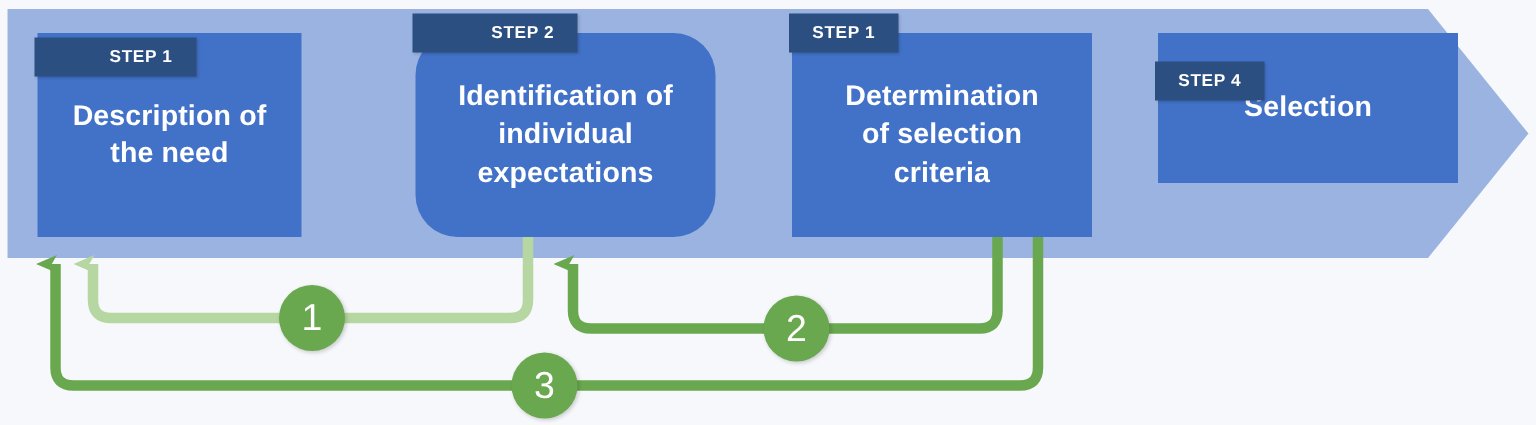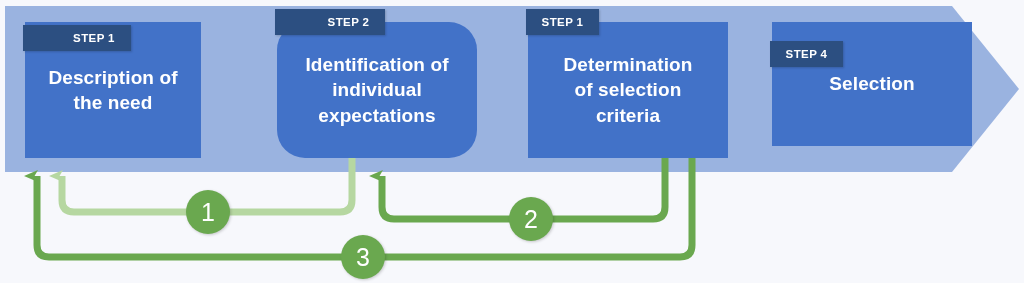--- a/index.html
+++ b/index.html
@@ -86,21 +86,21 @@
 
   <div class="step-box" style="left:528px;top:22px;width:200px;height:136px;justify-content:center;">
     <span class="box-text" style="white-space:pre-line;">Determination
 of selection
 criteria</span>
   </div>
   <div class="step-tab" style="left:526px;top:9px;width:73px;height:26px;">
     <span>STEP 1</span>
   </div>
 
-  <div class="step-box" style="left:772px;top:22px;width:200px;height:124px;text-align:center;">
+  <div class="step-box" style="left:772px;top:22px;width:200px;height:100px;text-align:center;">
     <span class="box-text" style="white-space:pre-line;">Selection</span>
   </div>
   <div class="step-tab" style="left:770px;top:9px;width:73px;height:26px;margin-top:32px;">
     <span>STEP 4</span>
   </div>
 
   <svg id="arrows-svg" viewBox="0 0 1024 283">
     <defs>
       <marker id="arrow-dark" viewBox="0 0 12 14" refX="6" refY="13" markerWidth="12" markerHeight="14" orient="auto-start-reverse" markerUnits="userSpaceOnUse">
         <path d="M6,0 L12,14 L6,10.5 L0,14 Z" fill="#6aa84f"></path>

